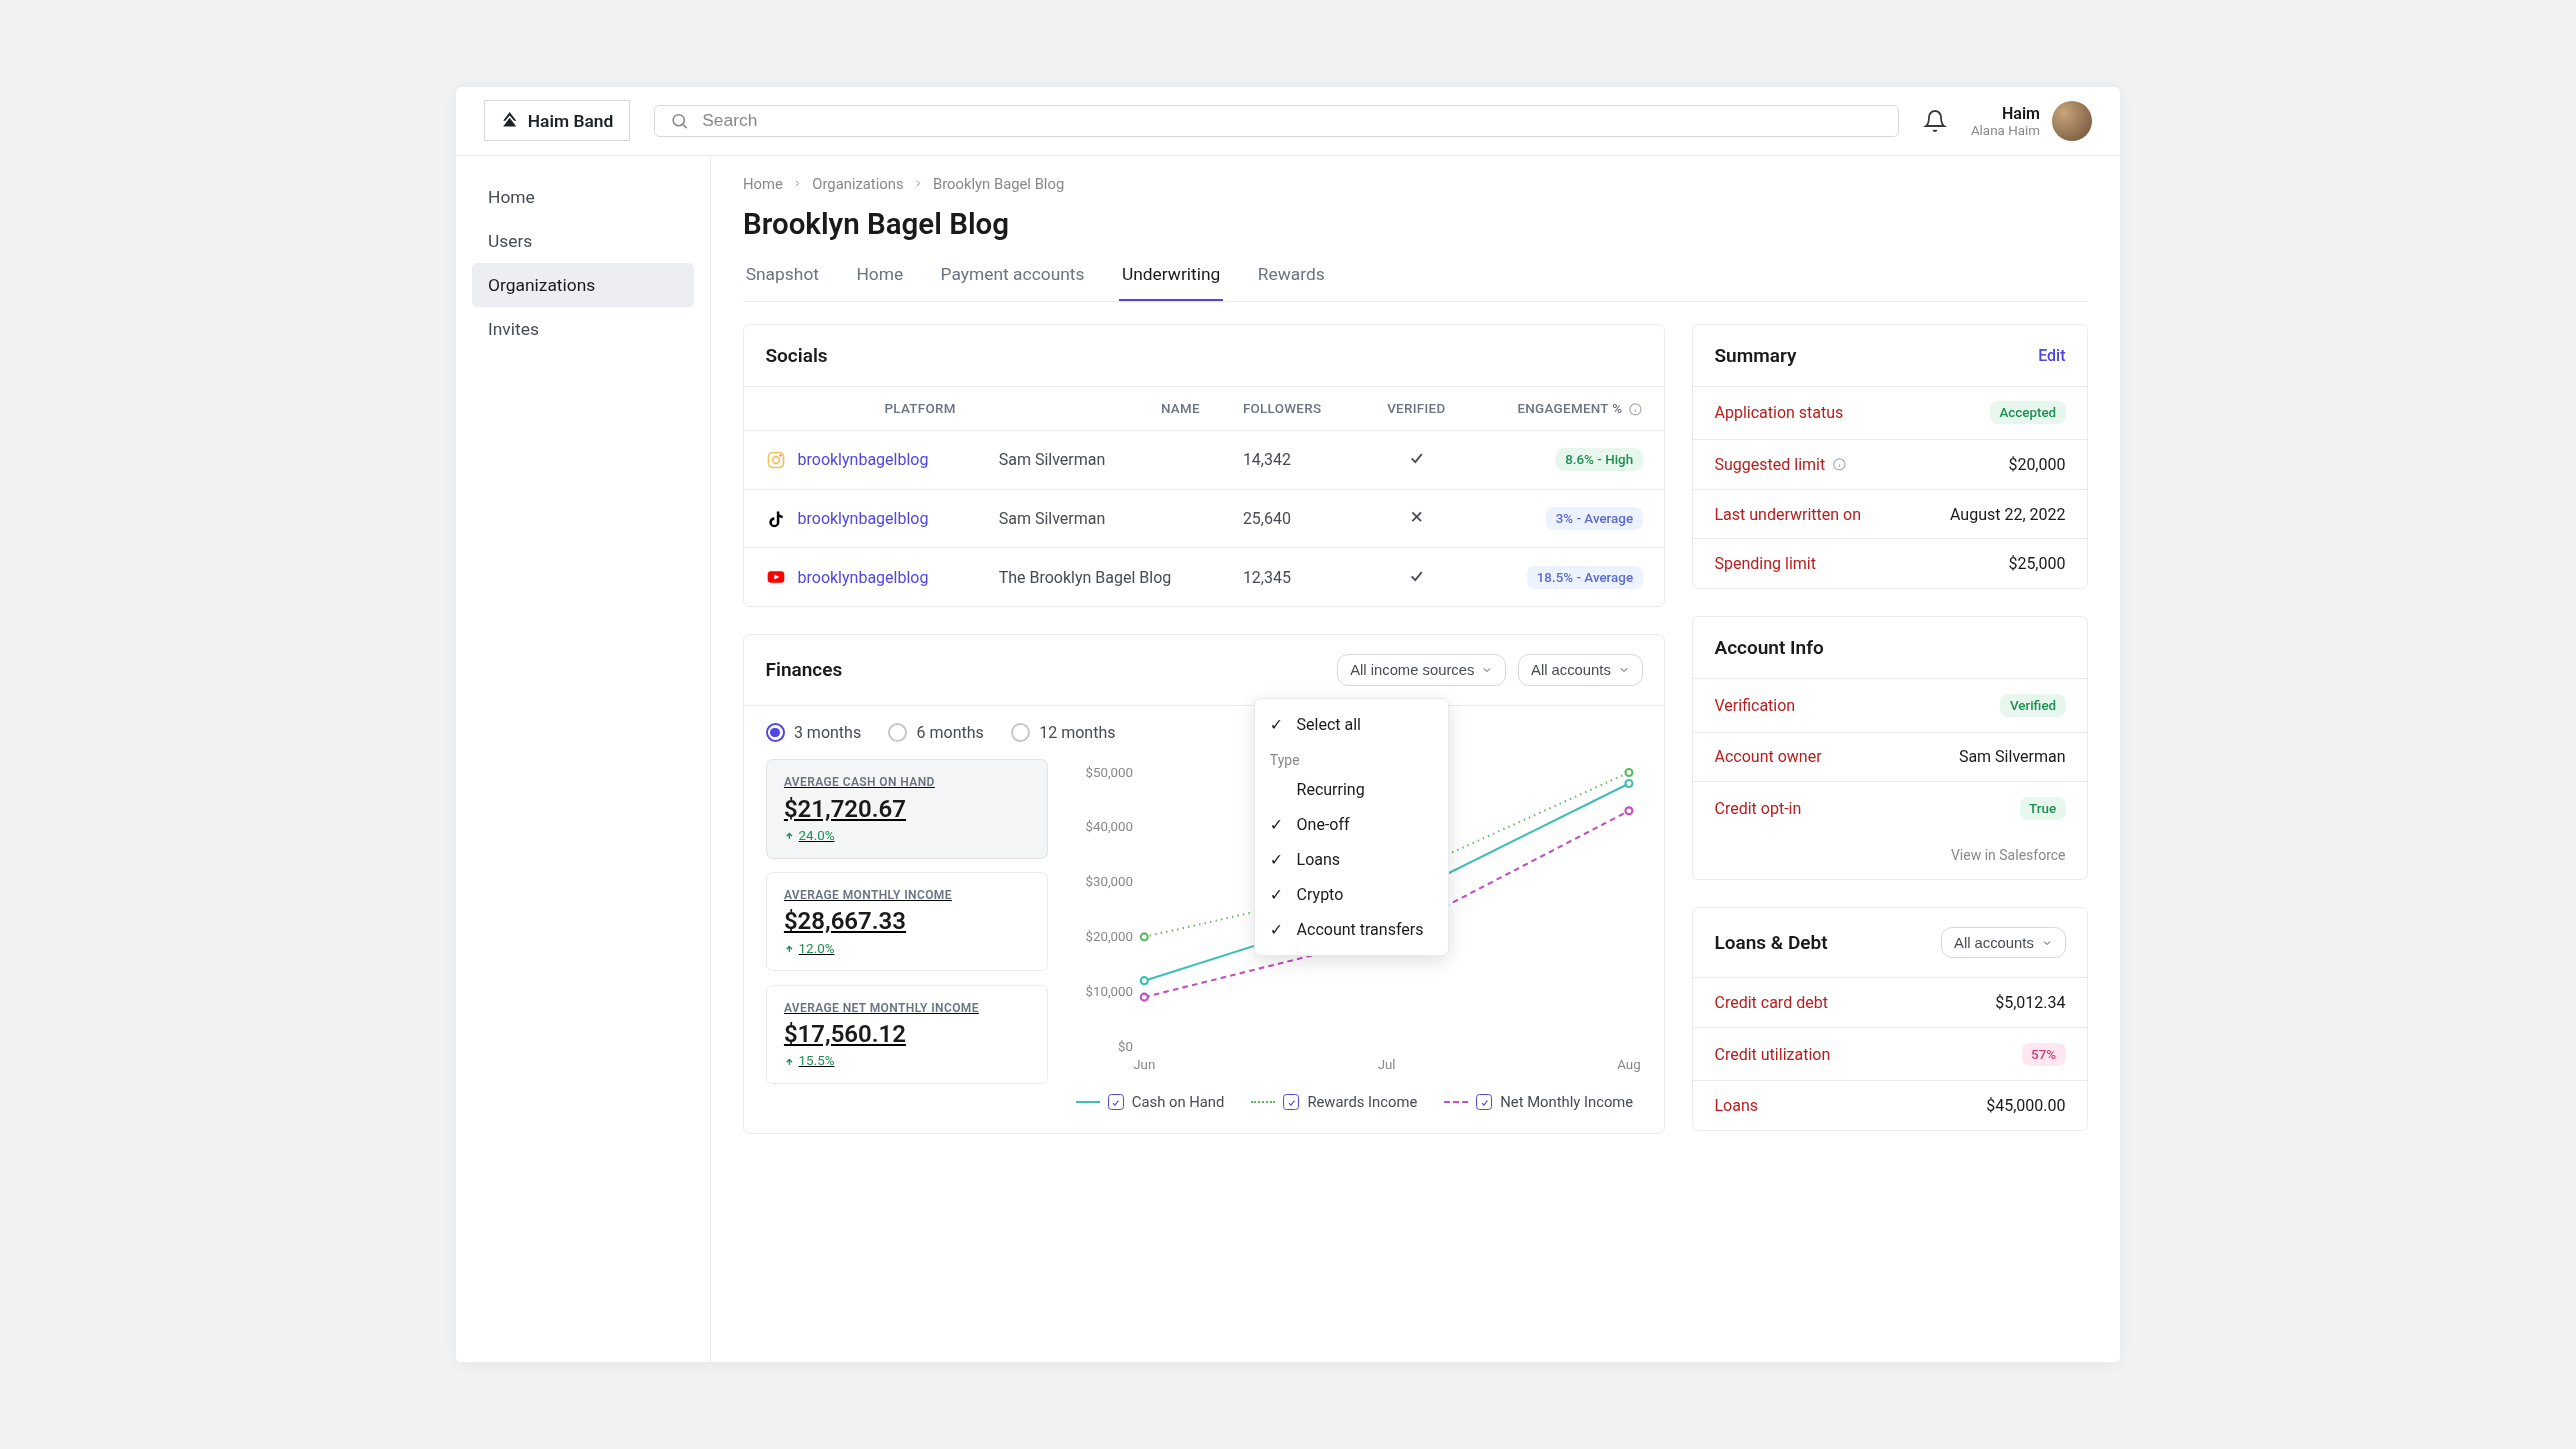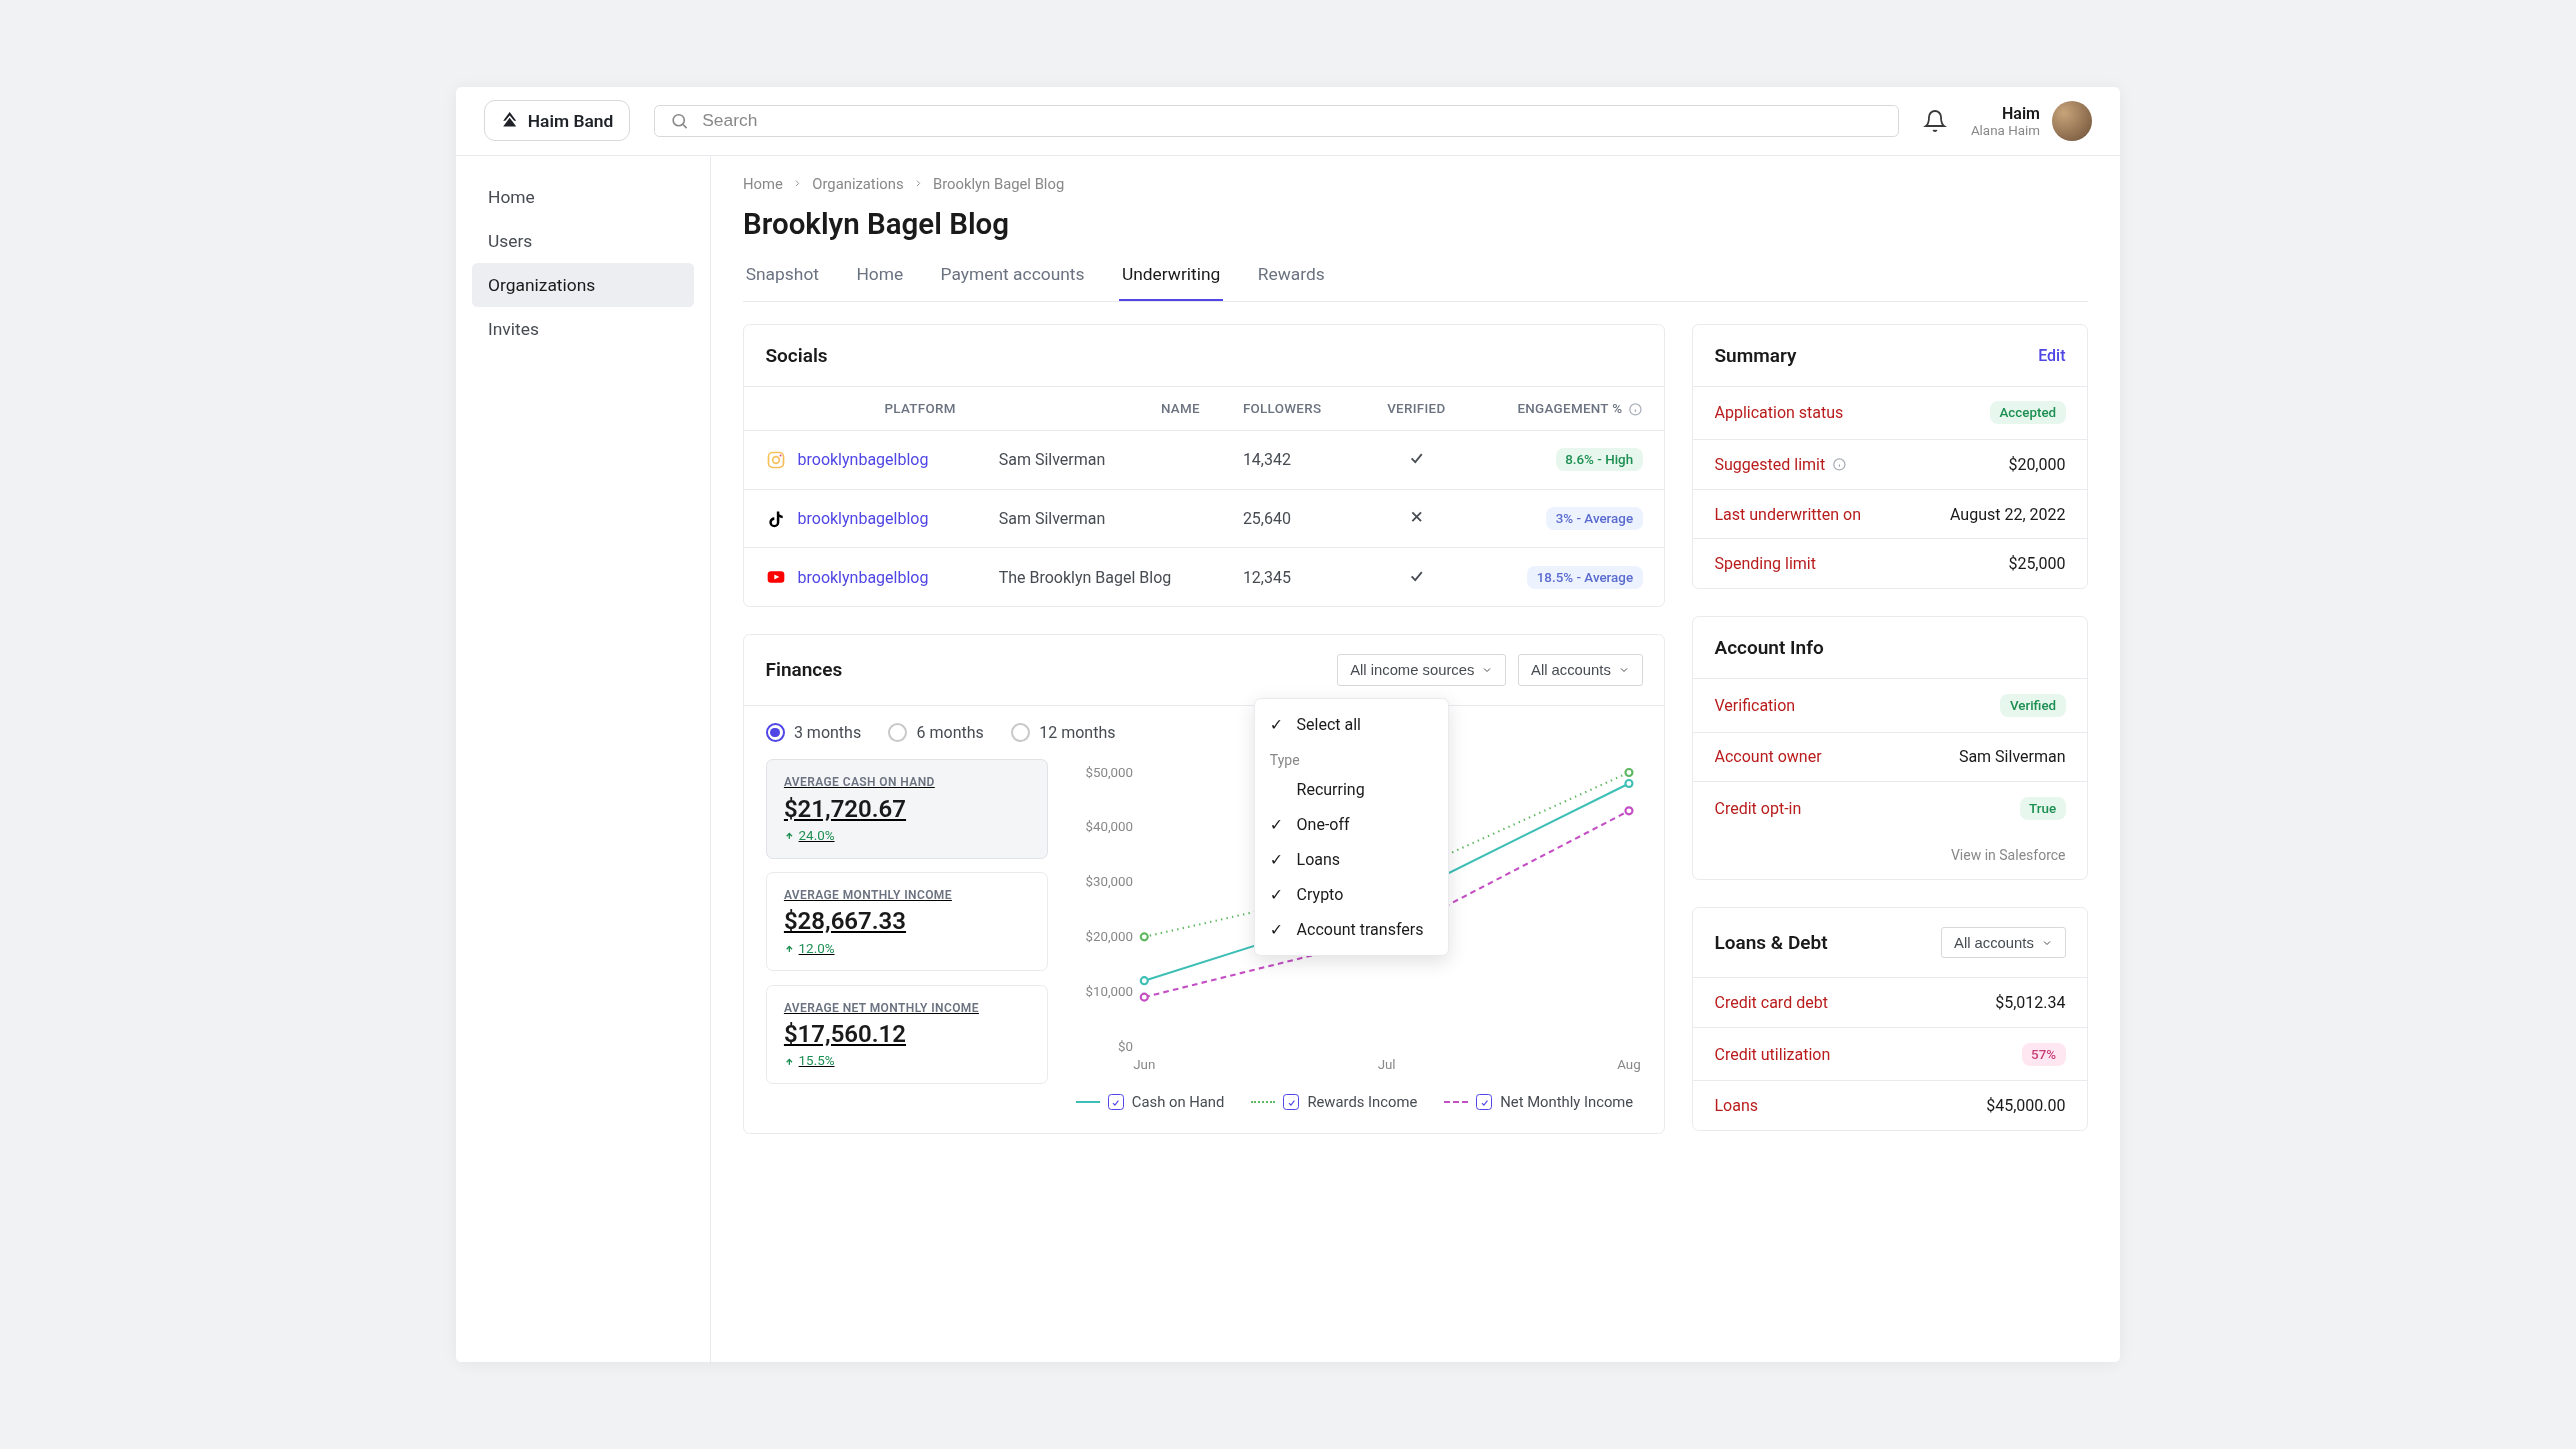--- a/index.html
+++ b/index.html
@@ -1,19 +1,19 @@
 <!DOCTYPE html>
 <html style="font-size:10.7px"><head>
 <meta charset="utf-8">
 <style>
 * { margin: 0; padding: 0; box-sizing: border-box; }
 body { font-family: -apple-system, BlinkMacSystemFont, "Segoe UI", Roboto, sans-serif; background: #f1f2f4; display: flex; align-items: center; justify-content: center; min-height: 100vh; width: 2576px; height: 1449px; }
 .app-frame { width: 1664px; height: 1275px; background: #fff; border-radius: 5.4px; box-shadow: 0 1.3px 16px rgba(0,0,0,0.06); overflow: hidden; display: flex; flex-direction: column; transform: scale(1); }
 .topbar { display: flex; align-items: center; padding: 13.4px 28px; border-bottom: 0.7px solid #e8eaed; gap: 24px; }
-.brand-pill { display: flex; align-items: center; gap: 9.4px; border: 0.7px solid #d6d8dc; border-radius: 11px; padding: 9.4px 16px; font-size: 17.4px; font-weight: 600; color: #1f2328; }
+.brand-pill { display: flex; align-items: center; gap: 9.4px; border: 0.7px solid #d6d8dc; border-radius: 0; padding: 9.4px 16px; font-size: 17.4px; font-weight: 600; color: #1f2328; }
 .brand-pill svg { width: 17.4px; height: 17.4px; }
 .search-wrap { flex: 1; position: relative; }
 .search-input { width: 100%; height: 32px; border: 0.7px solid #d6d8dc; border-radius: 5.4px; padding: 0 37px 0 47px; font-size: 17.4px; color: #333; }
 .search-input::placeholder { color: #888; }
 .search-icon { position: absolute; left: 16px; top: 50%; transform: translateY(-50%); width: 19px; height: 19px; color: #888; }
 .top-right { display: flex; align-items: center; gap: 24px; }
 .bell-icon { width: 24px; height: 24px; color: #393939; }
 .user-block { display: flex; align-items: center; gap: 12px; }
 .user-text { text-align: right; }
 .user-name { font-size: 16px; font-weight: 600; color: #1a1a1a; }
@@ -31,21 +31,21 @@
 .tabs { display: flex; gap: 32px; border-bottom: 0.7px solid #e8eaed; margin-bottom: 21.5px; }
 .tab { padding: 0 2.7px 14.8px; font-size: 17.4px; color: #6b7280; cursor: pointer; border-bottom: 2px solid transparent; }
 .tab.active { color: #1a1a1a; border-bottom-color: #4f46e5; }
 .cols { display: flex; gap: 27px; }
 .col-left { flex: 1; display: flex; flex-direction: column; gap: 27px; }
 .col-right { width: 396px; display: flex; flex-direction: column; gap: 27px; }
 .card { border: 0.7px solid #e8eaed; border-radius: 6.7px; background: #fff; }
 .card-hd { padding: 19px 21.5px; display: flex; align-items: center; justify-content: space-between; border-bottom: 0.7px solid #e8eaed; }
 .card-hd h2 { font-size: 19px; font-weight: 600; color: #1a1a1a; }
 .card-hd .hd-right { display: flex; gap: 12px; }
-.btn-outline { display: flex; align-items: center; gap: 6.7px; border: 0.7px solid #d6d8dc; border-radius: 3px; padding: 6.7px 12px; font-size: 14.8px; color: #474b52; background: #fff; cursor: pointer; }
+.btn-outline { display: flex; align-items: center; gap: 6.7px; border: 0.7px solid #d6d8dc; border-radius: 11px; padding: 6.7px 12px; font-size: 14.8px; color: #474b52; background: #fff; cursor: pointer; }
 .btn-outline svg { width: 12px; height: 12px; }
 .edit-link { font-size: 16px; color: #4f46e5; font-weight: 500; cursor: pointer; }
 table.socials { width: 100%; border-collapse: collapse; }
 table.socials th { text-align: right; font-size: 13.4px; color: #6b7280; font-weight: 500; letter-spacing: 0.3px; padding: 14.8px 21.5px 13.4px; border-bottom: 0.7px solid #e8eaed; }
 table.socials th:last-child span { display: inline-flex; align-items: center; gap: 5.4px; }
 table.socials td { padding: 17.4px 21.5px; border-bottom: 0.7px solid #e8eaed; font-size: 16px; color: #474b52; vertical-align: middle; }
 table.socials tr:last-child td { border-bottom: none; }
 .handle { display: flex; align-items: center; gap: 12px; color: #4f46e5; }
 .plat-icon { width: 20px; height: 20px; display: inline-flex; align-items: center; justify-content: center; }
 .badge { display: inline-block; padding: 4px 9.4px; border-radius: 8px; font-size: 13.4px; font-weight: 500; }

